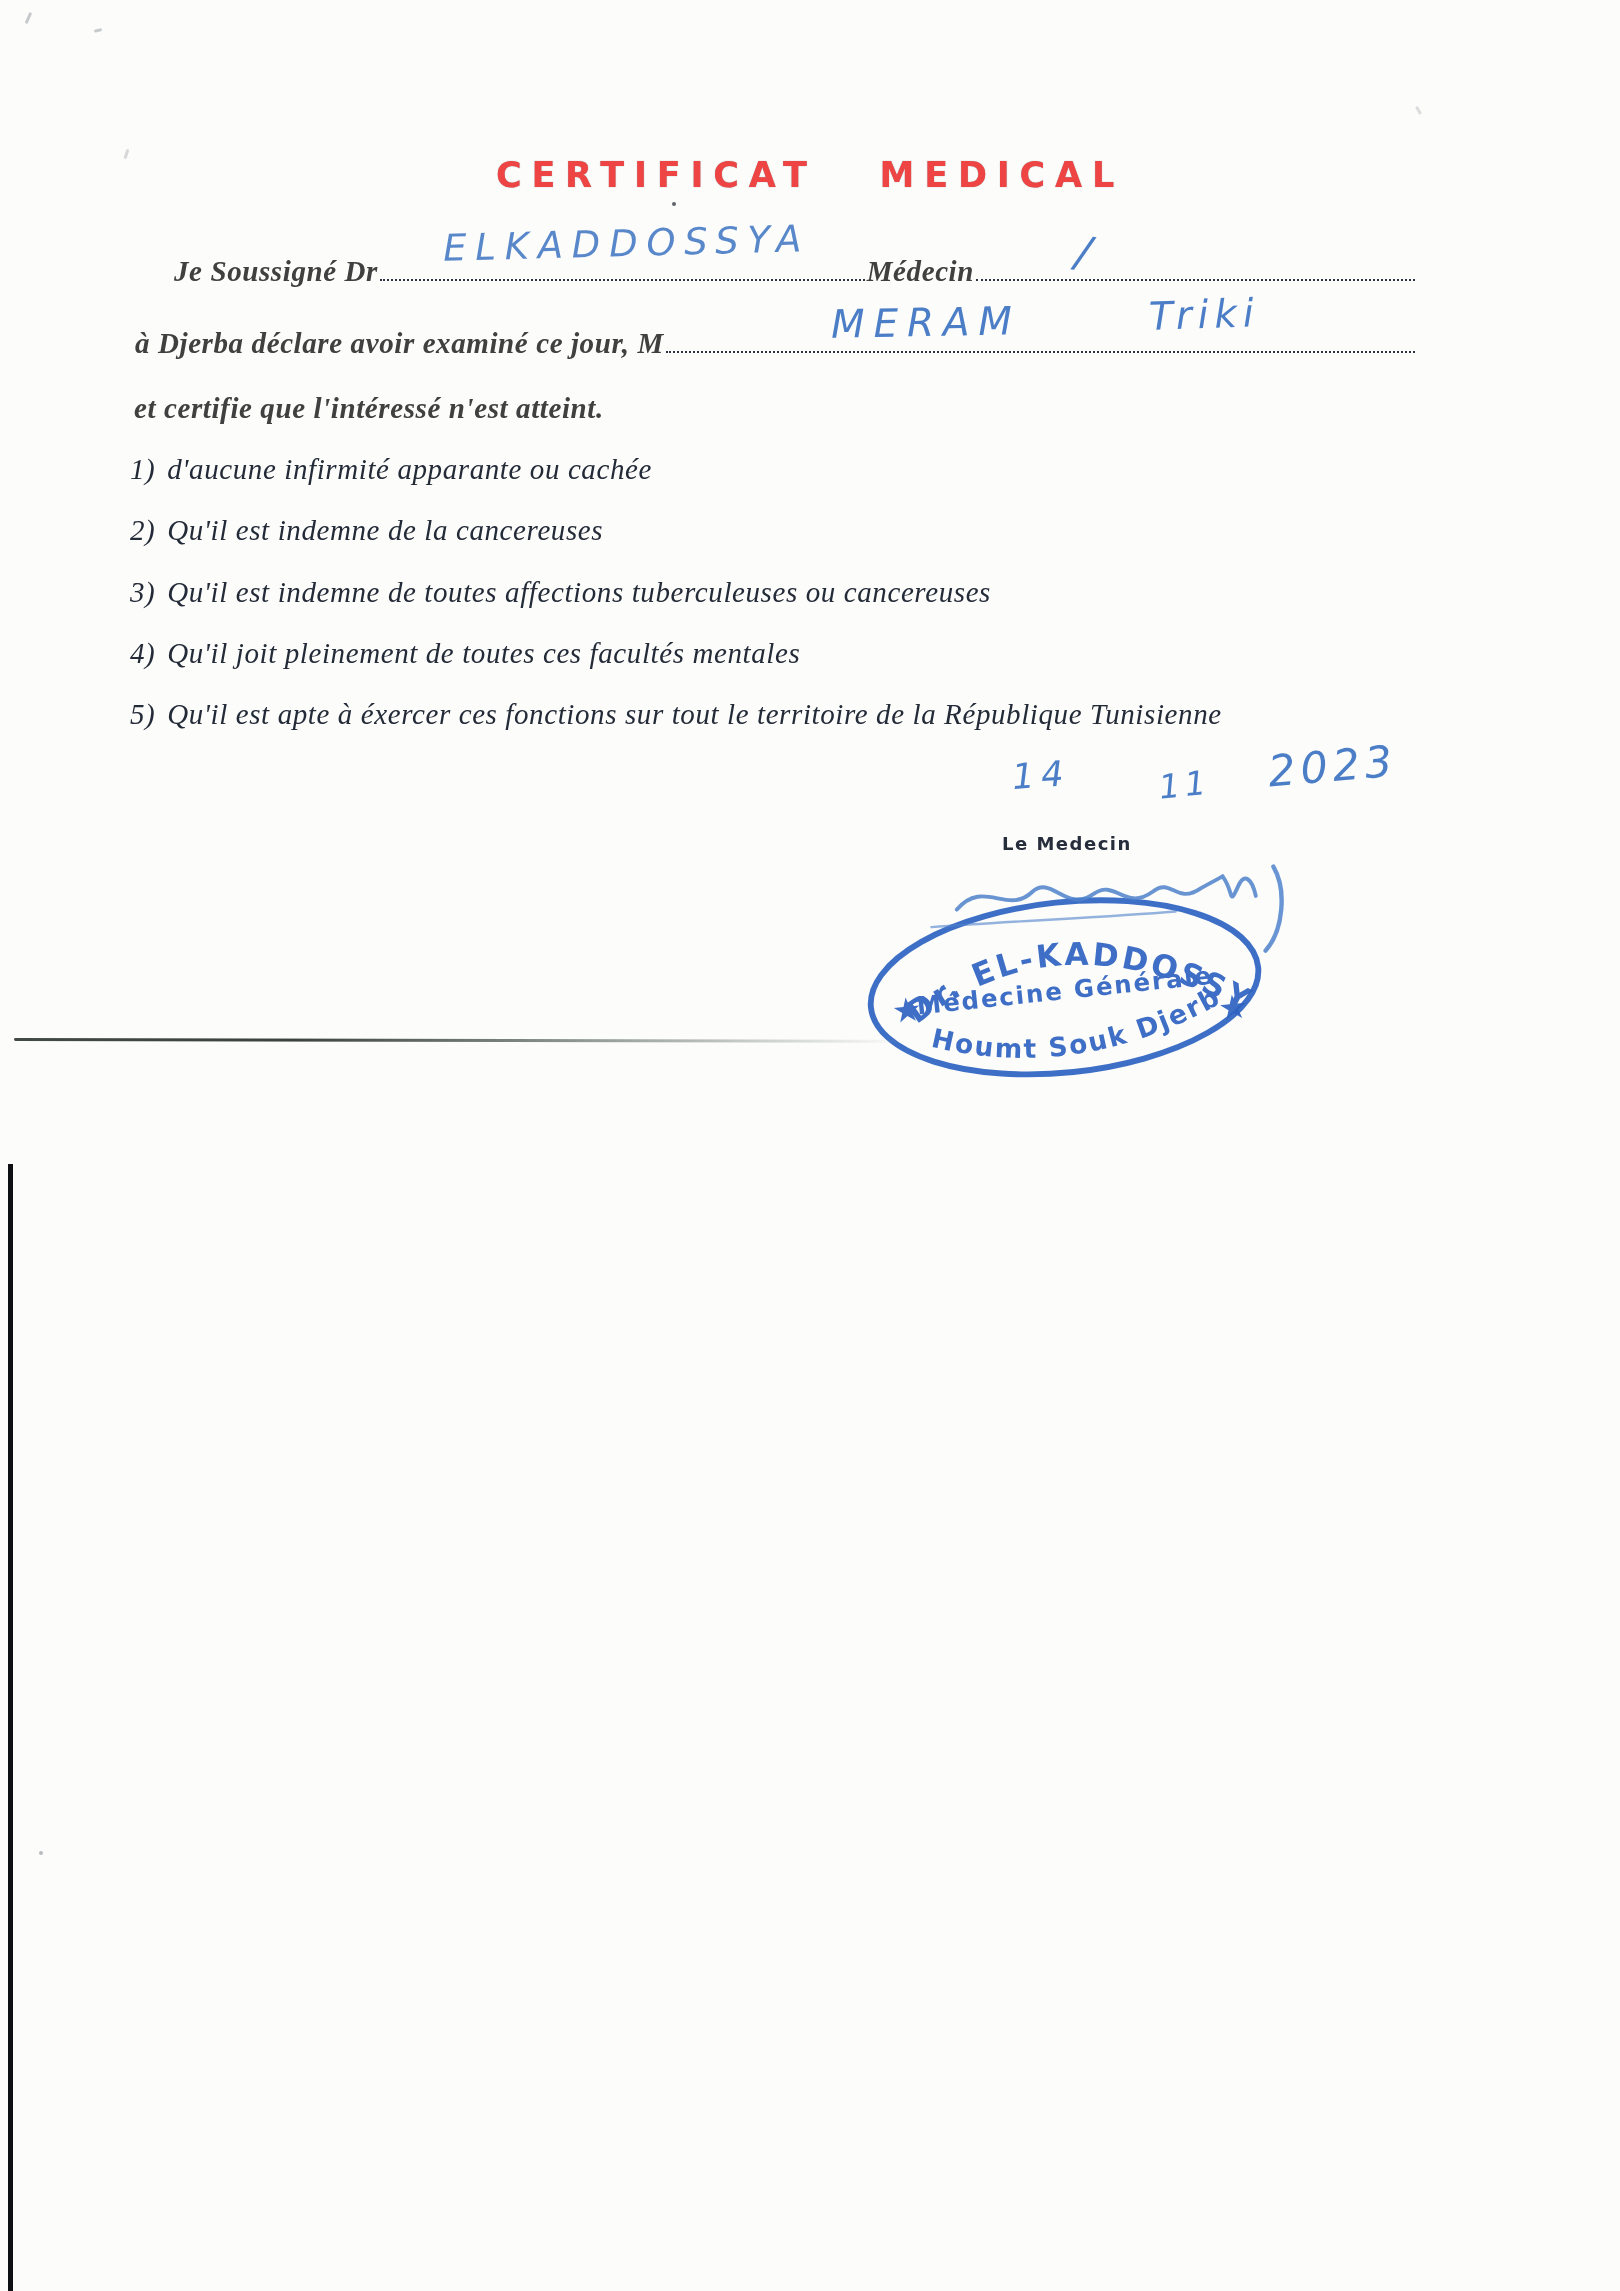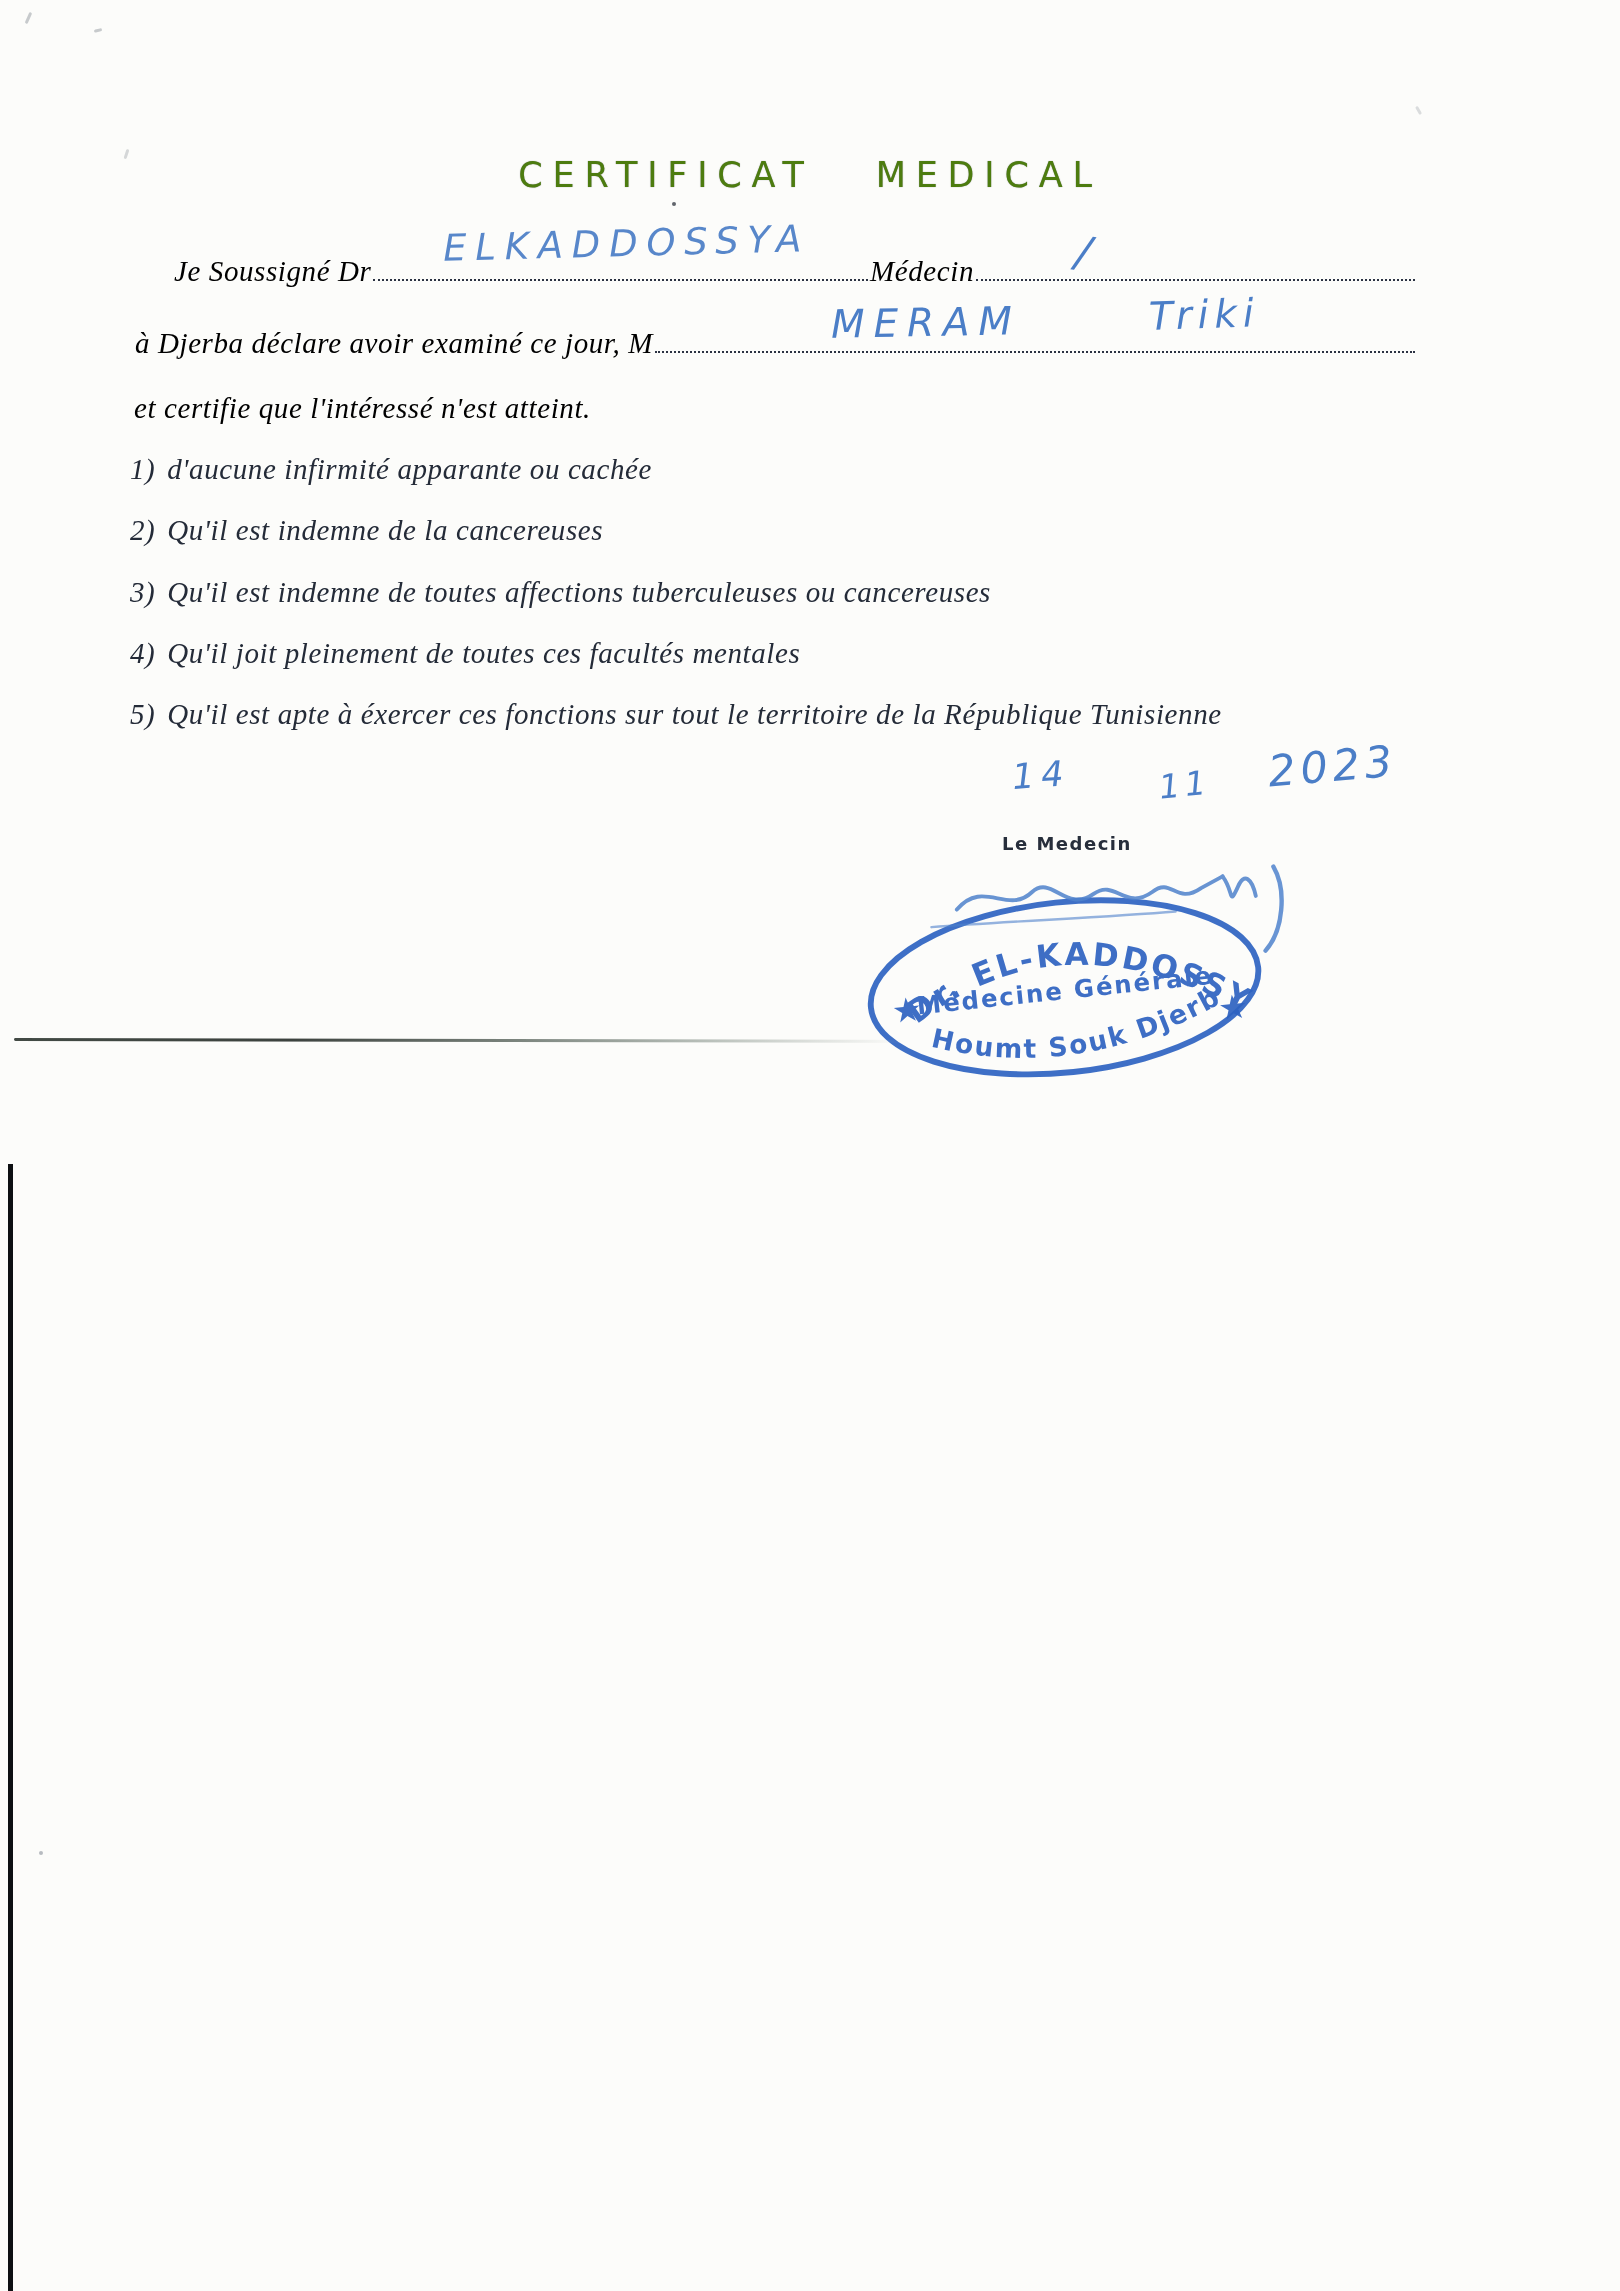--- a/index.html
+++ b/index.html
@@ -7,35 +7,36 @@
     position:relative;
     width:1620px;height:2292px;
     background:#fcfcfa;
     overflow:hidden;
     font-family:"Liberation Serif", serif;
   }
   .title{
     position:absolute;left:0;right:0;top:155px;
     text-align:center;
     font-family:"DejaVu Sans", sans-serif;
-    font-weight:normal;
+    font-weight:bold;
     font-size:35px;
     letter-spacing:9.8px;
     word-spacing:41px;
-    color:#4d7c0f;
+    color:#ef4444;
     text-shadow:0 0 1px rgba(40,46,60,.55);
   }
   .pline{
     position:absolute;
     display:flex;align-items:baseline;
     font-style:italic;
     font-size:29px;
-    color:#000000;
+    color:#404040;
     letter-spacing:0.6px;
     white-space:nowrap;
+    font-weight:bold;
   }
   .pline .lbl{flex:0 0 auto;}
   .dots{
     border-bottom:2.9px dotted #2b3242;
     align-self:flex-end;
     margin:0 2px 6.9px 2px;
     height:1px;
   }
   .dots.grow{flex:1 1 auto;}
   .item{

